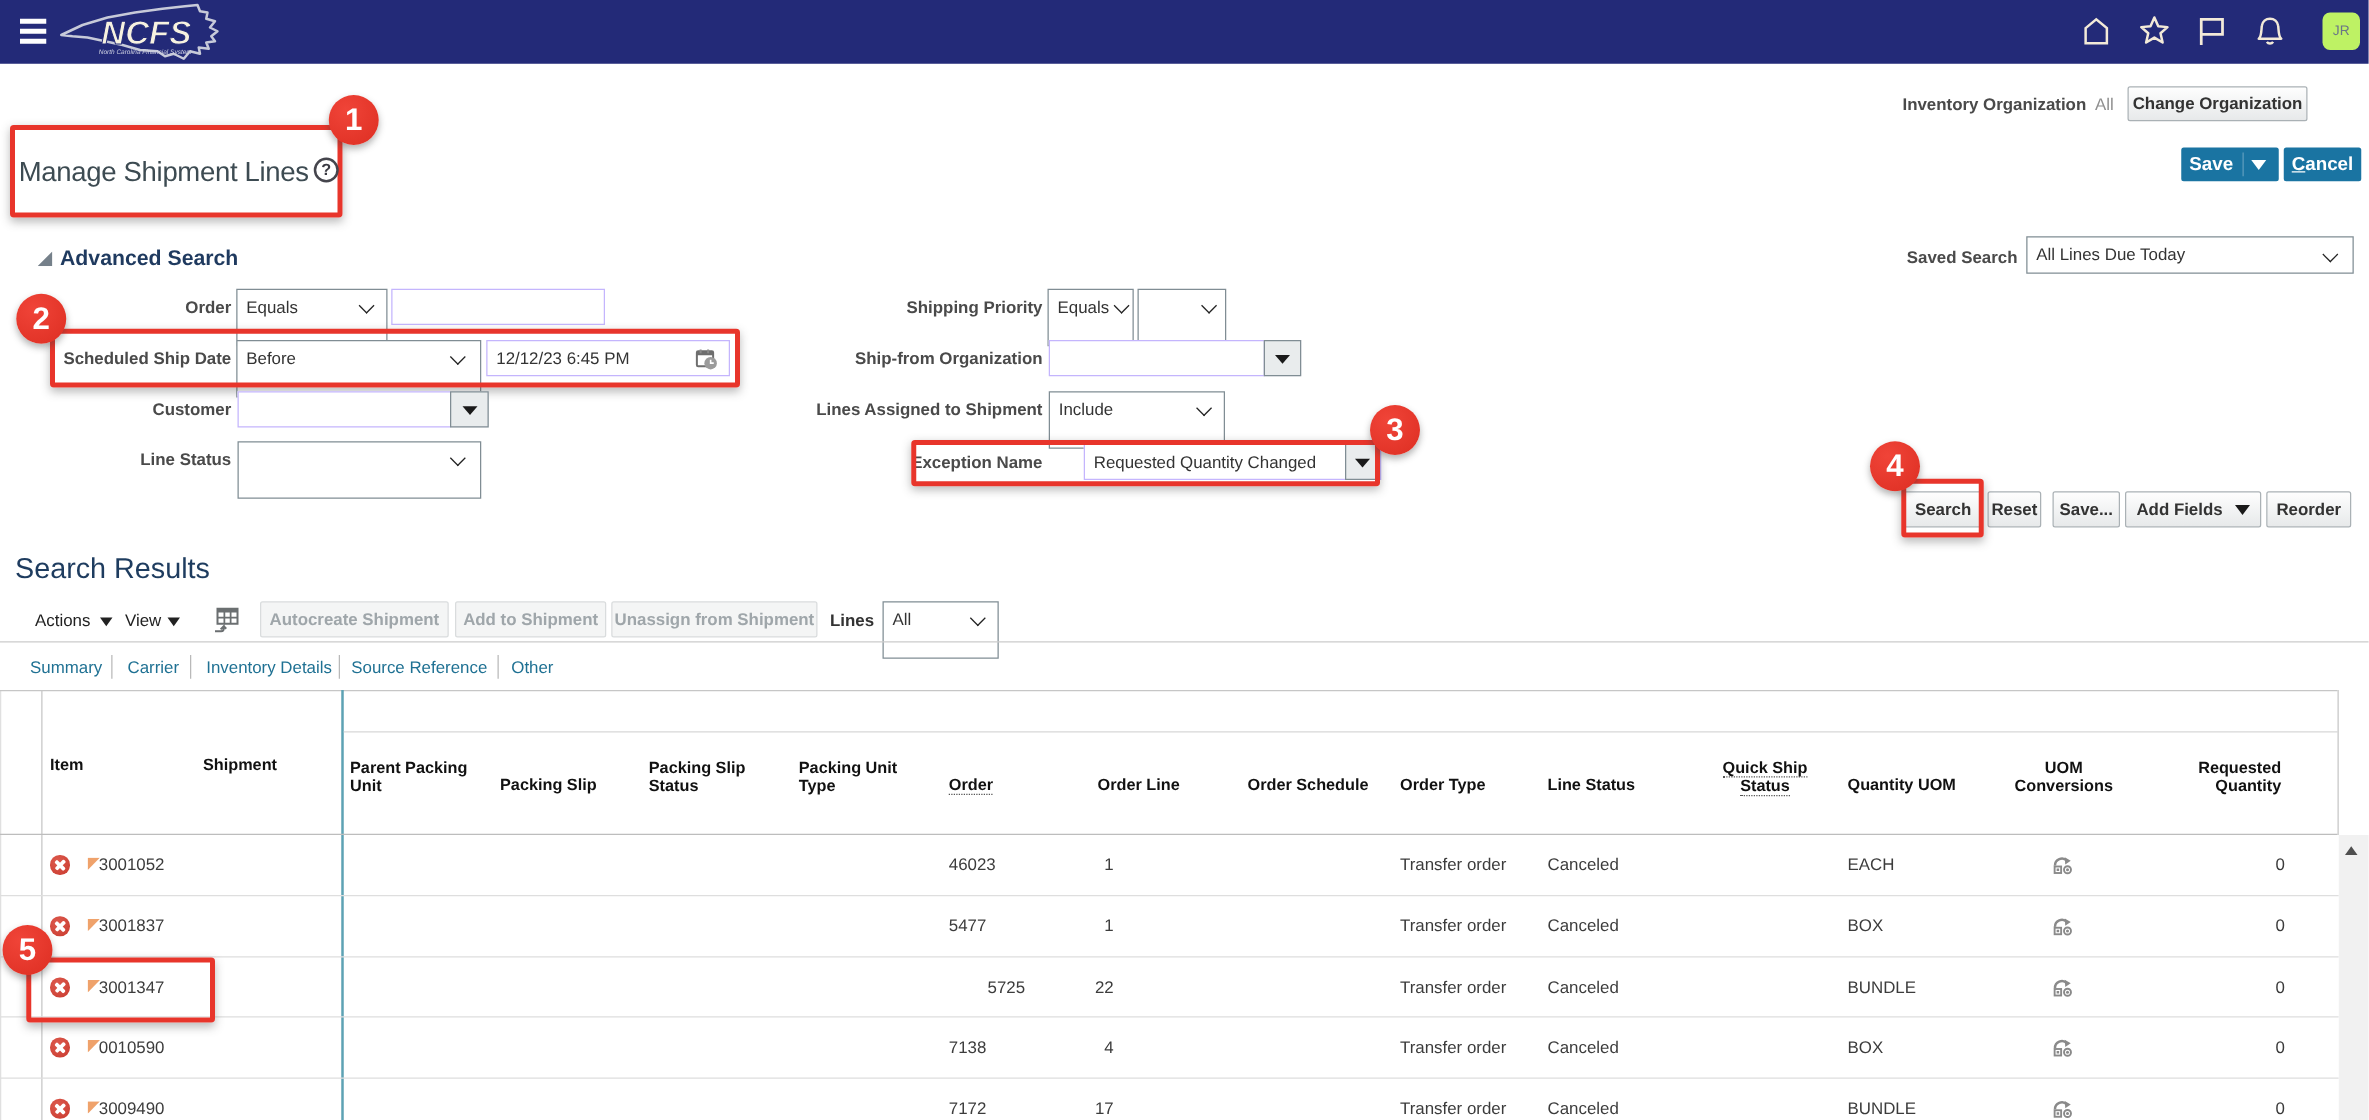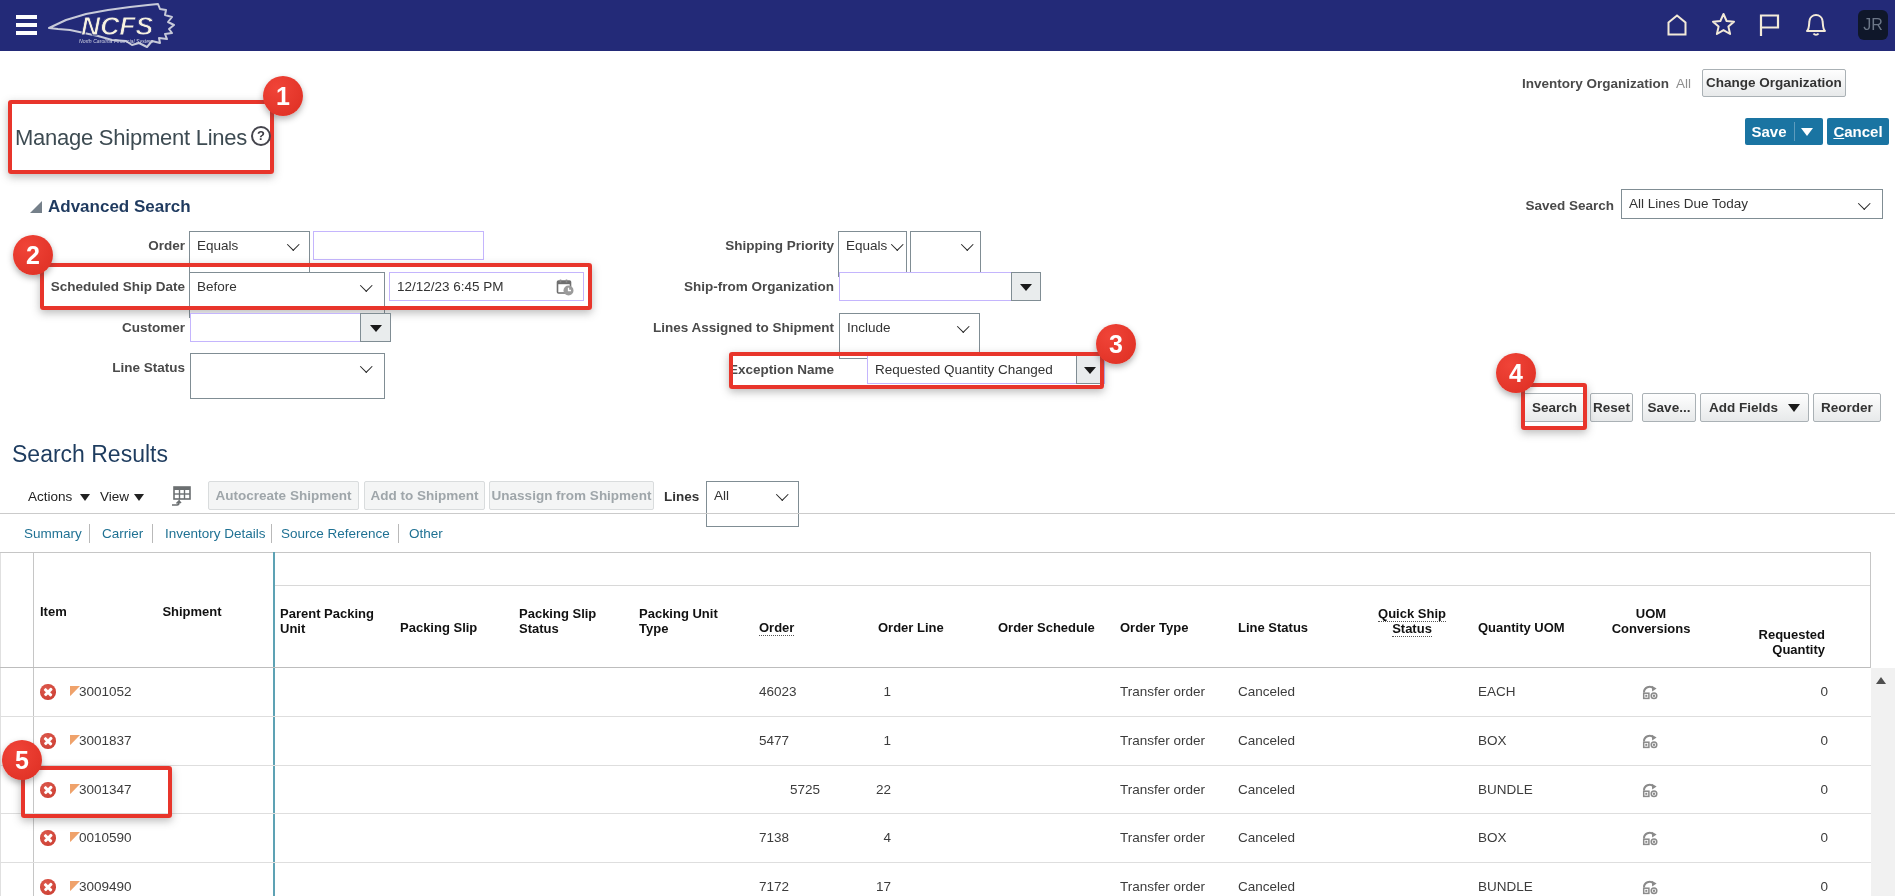--- a/index.html
+++ b/index.html
@@ -3,22 +3,22 @@
 <meta charset="utf-8">
 <style>
   html,body{margin:0;padding:0;}
   body{font-family:"Liberation Sans", sans-serif; width:1895px; height:896px; position:relative; overflow:hidden; background:#fff;}
   .abs{position:absolute;}
   
   #nav{left:0;top:0;width:1895px;height:51px;background:#232a78;}
   
   #burger span{display:block;width:21px;height:3.8px;background:#fdfdfd;margin-bottom:4.4px;}
   
-  #avatar{left:1858px;top:10px;width:30px;height:30px;background:#0f172a;border-radius:6px;
-          color:#6b7687;font-size:16px;text-align:center;line-height:30px;}
+  #avatar{left:1858px;top:10px;width:30px;height:30px;background:#bef264;border-radius:6px;
+          color:#6b7687;font-size:11px;text-align:center;line-height:30px;}
   
   .lbl{font-size:13.5px;font-weight:bold;color:#4a4a4a;text-align:right;line-height:29px;height:29px;}
   .inp{background:#fff;border:1px solid #c4b5fd;box-sizing:border-box;height:29px;font-size:13.5px;color:#333;
        line-height:27px;padding-left:7px;}
   .sel{background:#fff;border:1px solid #808d94;box-sizing:border-box;height:46px;font-size:13.5px;color:#333;
        line-height:27px;padding-left:7px;}
   .chev{position:absolute;width:7.5px;height:7.5px;border-right:1.8px solid #222;border-bottom:1.8px solid #222;
         transform:rotate(45deg);top:8px;}
   .dbtn{background:#e9eced;border:1px solid #808d94;box-sizing:border-box;height:29px;}
   .dbtn:after{content:"";position:absolute;left:50%;top:50%;margin-left:-6px;margin-top:-3px;
@@ -211,21 +211,21 @@
 <div class="abs th" style="left:519px;top:606px;">Packing Slip<br>Status</div>
 <div class="abs th" style="left:639px;top:606px;">Packing Unit<br>Type</div>
 <div class="abs th" style="left:759px;top:620px;"><span style="border-bottom:1px dotted #555;">Order</span></div>
 <div class="abs th" style="left:878px;top:620px;">Order Line</div>
 <div class="abs th" style="left:998px;top:620px;">Order Schedule</div>
 <div class="abs th" style="left:1120px;top:620px;">Order Type</div>
 <div class="abs th" style="left:1238px;top:620px;">Line Status</div>
 <div class="abs th" style="left:1355px;top:606px;width:114px;text-align:center;"><span style="border-bottom:1px dotted #555;">Quick Ship</span><br><span style="border-bottom:1px dotted #555;">Status</span></div>
 <div class="abs th" style="left:1478px;top:620px;">Quantity UOM</div>
 <div class="abs th" style="left:1594px;top:606px;width:114px;text-align:center;">UOM<br>Conversions</div>
-<div class="abs th" style="left:1705px;top:606px;width:120px;text-align:right;margin-top:21px;">Requested<br>Quantity</div>
+<div class="abs th" style="left:1705px;top:606px;width:120px;text-align:right;">Requested<br>Quantity</div>
 
 <div class="abs" style="left:1871px;top:668px;width:24px;height:228px;background:#f1f1f1;"></div>
 <div class="abs" style="left:1876px;top:677px;border-left:5.5px solid transparent;border-right:5.5px solid transparent;border-bottom:7px solid #4f4f4f;"></div>
 
 <div class="abs xicon" style="left:40px;top:684px;"></div>
 <div class="abs flag" style="left:70px;top:686px;"></div>
 <div class="abs td lnk" style="left:79px;top:684px;">3001052</div>
 <div class="abs td lnk" style="left:759px;top:684px;">46023</div>
 <div class="abs td" style="left:850px;top:684px;width:41px;text-align:right;">1</div>
 <div class="abs td" style="left:1120px;top:684px;">Transfer order</div>

